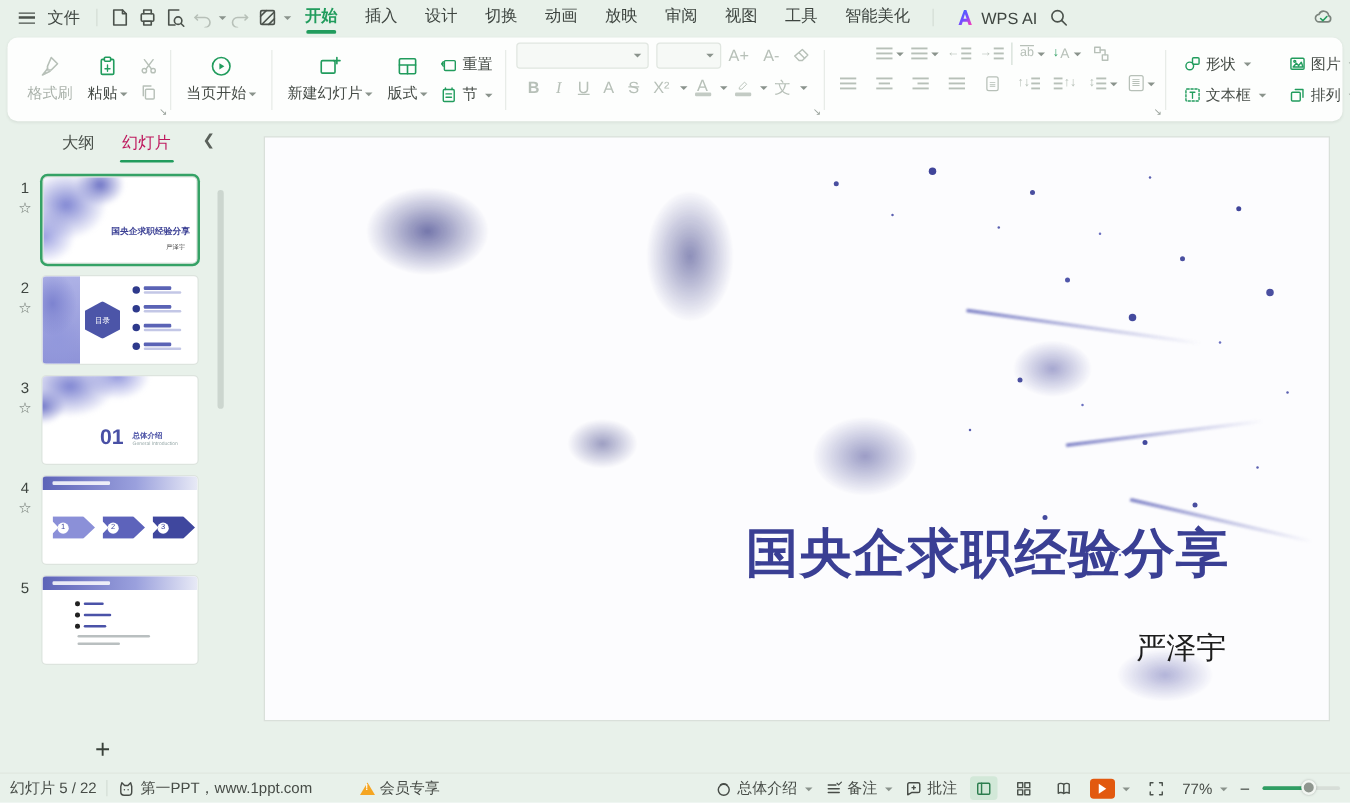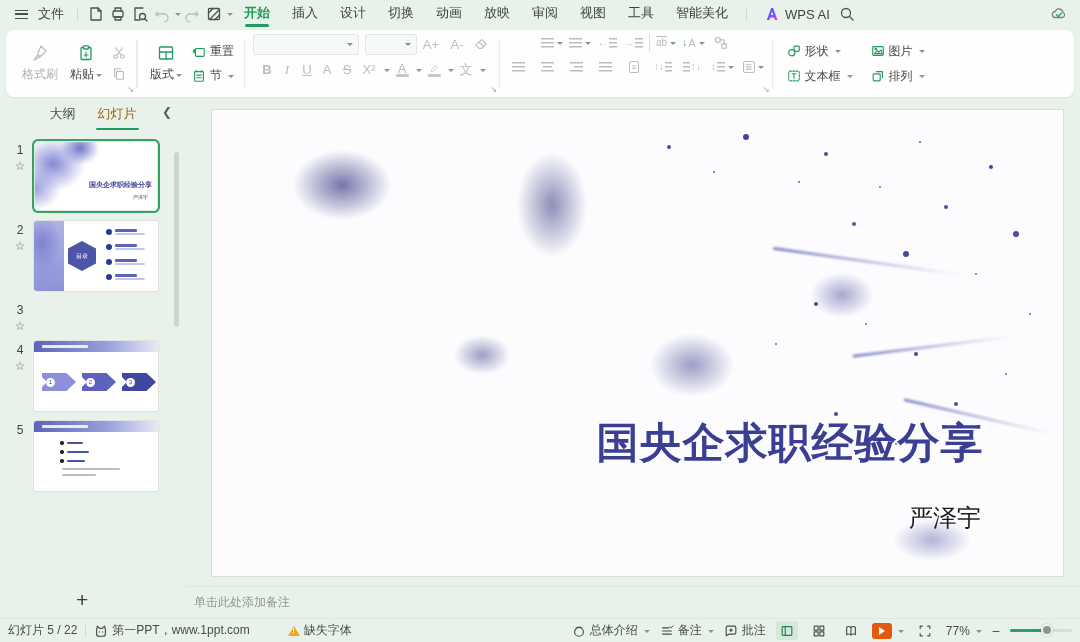--- a/index.html
+++ b/index.html
@@ -60,21 +60,21 @@
     linear-gradient(currentColor,currentColor) 0 0/13px 1.5px no-repeat,
     linear-gradient(currentColor,currentColor) 4px 4px/9px 1.5px no-repeat,
     linear-gradient(currentColor,currentColor) 0 8px/13px 1.5px no-repeat;}
   .pgi{display:inline-flex;align-items:center;justify-content:center;min-width:20px;height:18px;color:#b7c0b8;font-size:11px;gap:1px;}
   .fourgrid{display:grid;grid-template-columns:auto auto;gap:8px 18px;padding:0 8px;}
 
   
   .sidebar{position:absolute;left:0;top:97px;width:186px;bottom:24px;}
   .sb-tabs{height:34px;display:flex;align-items:center;justify-content:center;gap:18px;font-size:13px;color:#4b524c;position:relative;}
   .sb-tab{position:relative;padding:4px 2px;}
-  .sb-tab.active{color:#a16207;}
+  .sb-tab.active{color:#be185d;}
   .sb-tab.active::after{content:"";position:absolute;left:0;right:0;bottom:-3px;height:2.5px;border-radius:2px;background:#219c5d;}
   .collapse{position:absolute;right:14px;top:8px;color:#5a615b;font-size:12px;}
   .thumb-row{display:flex;margin:10px 0 0 10px;}
   .thumb-meta{width:20px;display:flex;flex-direction:column;align-items:center;gap:4px;padding-top:2px;font-size:12px;color:#3e4540;}
   .tstar{font-size:12px;color:#68706a;line-height:10px;}
   .thumb{position:relative;width:124px;height:70px;background:#fff;border-radius:3px;overflow:hidden;box-shadow:0 0 0 1px #dde4de;margin-left:4px;}
   .thumb.sel{box-shadow:0 0 0 2px #35a266;border-radius:4px;}
   .mink{position:absolute;filter:blur(1.5px);}
   .sb-scroll{position:absolute;right:7px;top:55px;width:5px;height:175px;border-radius:3px;background:#ccd6cf;}
   .add-slide{position:absolute;left:76px;bottom:8px;font-size:21px;color:#39413a;line-height:20px;}
@@ -299,23 +299,45 @@
             <svg class="ic s14 dic" viewBox="0 0 16 16">
               <rect x="5" y="5" width="8" height="9" rx="1"></rect>
               <path d="M3 11V2h7"></path>
             </svg>
           </span>
       </div>
       <span class="expander">↘</span>
     </div>
     <i class="vdiv"></i>
 
+    <div class="rgroup">
+      <div class="rb">
+        <svg class="ic s18 gic" viewBox="0 0 18 18">
+            <circle cx="9" cy="9" r="7"></circle>
+            <path d="M7.5 6.5l4 2.5-4 2.5z" fill="#219c5d" stroke="none"></path>
+          </svg>
+        <span class="lab">
+            <span>当页开始</span>
+            <span class="caret sm"></span>
+          </span>
+      </div>
+    </div>
     <i class="vdiv"></i>
 
     <div class="rgroup">
+      <div class="rb">
+        <svg class="ic s18 gic" viewBox="0 0 18 18">
+            <rect x="2" y="4.5" width="11" height="10" rx="1"></rect>
+            <path d="M14.5 2v5M12 4.5h5"></path>
+          </svg>
+        <span class="lab">
+            <span>新建幻灯片</span>
+            <span class="caret sm"></span>
+          </span>
+      </div>
       <div class="rb">
         <svg class="ic s18 gic" viewBox="0 0 18 18">
             <rect x="2.5" y="3" width="13" height="12" rx="1"></rect>
             <path d="M2.5 8h13M9 8v7"></path>
           </svg>
         <span class="lab">
             <span>版式</span>
             <span class="caret sm"></span>
           </span>
       </div>
@@ -554,20 +576,26 @@
             </span>
           </div>
       </div>
     </div>
 
     <div class="thumb-row">
       <div class="thumb-meta">
         <span class="tnum">3</span>
         <span class="tstar">☆</span>
       </div>
+      <div class="thumb">
+        <div class="mink t3-ink"></div>
+        <div class="t3-num">01</div>
+        <div class="t3-t">总体介绍</div>
+        <div class="t3-s">General Introduction</div>
+      </div>
     </div>
 
     <div class="thumb-row">
       <div class="thumb-meta">
         <span class="tnum">4</span>
         <span class="tstar">☆</span>
       </div>
       <div class="thumb">
         <div class="t-head"></div>
         <div class="t4-ar" style="left:8px;background:#8b90d8">
@@ -619,38 +647,35 @@
       <div class="ink-dark"></div>
       <div class="droplets"></div>
       <div class="streak st1"></div>
       <div class="streak st2"></div>
       <div class="streak st3"></div>
       <div class="slide-title">国央企求职经验分享</div>
       <div class="slide-author">严泽宇</div>
     </div>
   </div>
 
-  <div class="notes">
-    <span>单击此处添加备注</span>
-  </div>
 
   <div class="statusbar">
     <span class="st-item">幻灯片 5 / 22</span>
     <span class="st-sep"></span>
     <span class="st-item">
       <svg class="ic s14" viewBox="0 0 16 16">
           <path d="M3 6l1-3.5L6.5 5h3L12 2.5 13 6v5a3 3 0 01-3 3H6a3 3 0 01-3-3z"></path>
           <circle cx="6.3" cy="9" r=".7" fill="#474c47" stroke="none"></circle>
           <circle cx="9.7" cy="9" r=".7" fill="#474c47" stroke="none"></circle>
         </svg>
       <span>第一PPT，www.1ppt.com</span>
     </span>
     <span class="st-item" style="margin-left:30px">
       <span class="warn-tri"></span>
-      <span>缺失字体</span>
+      <span>会员专享</span>
     </span>
 
     <span class="right-cluster">
       <span class="st-item">
         <svg class="ic s14" viewBox="0 0 16 16">
             <circle cx="8" cy="9" r="5"></circle>
             <path d="M5 4.5Q8 2.5 11 4.5"></path>
           </svg>
         <span>总体介绍</span>
           <span class="caret sm"></span>

